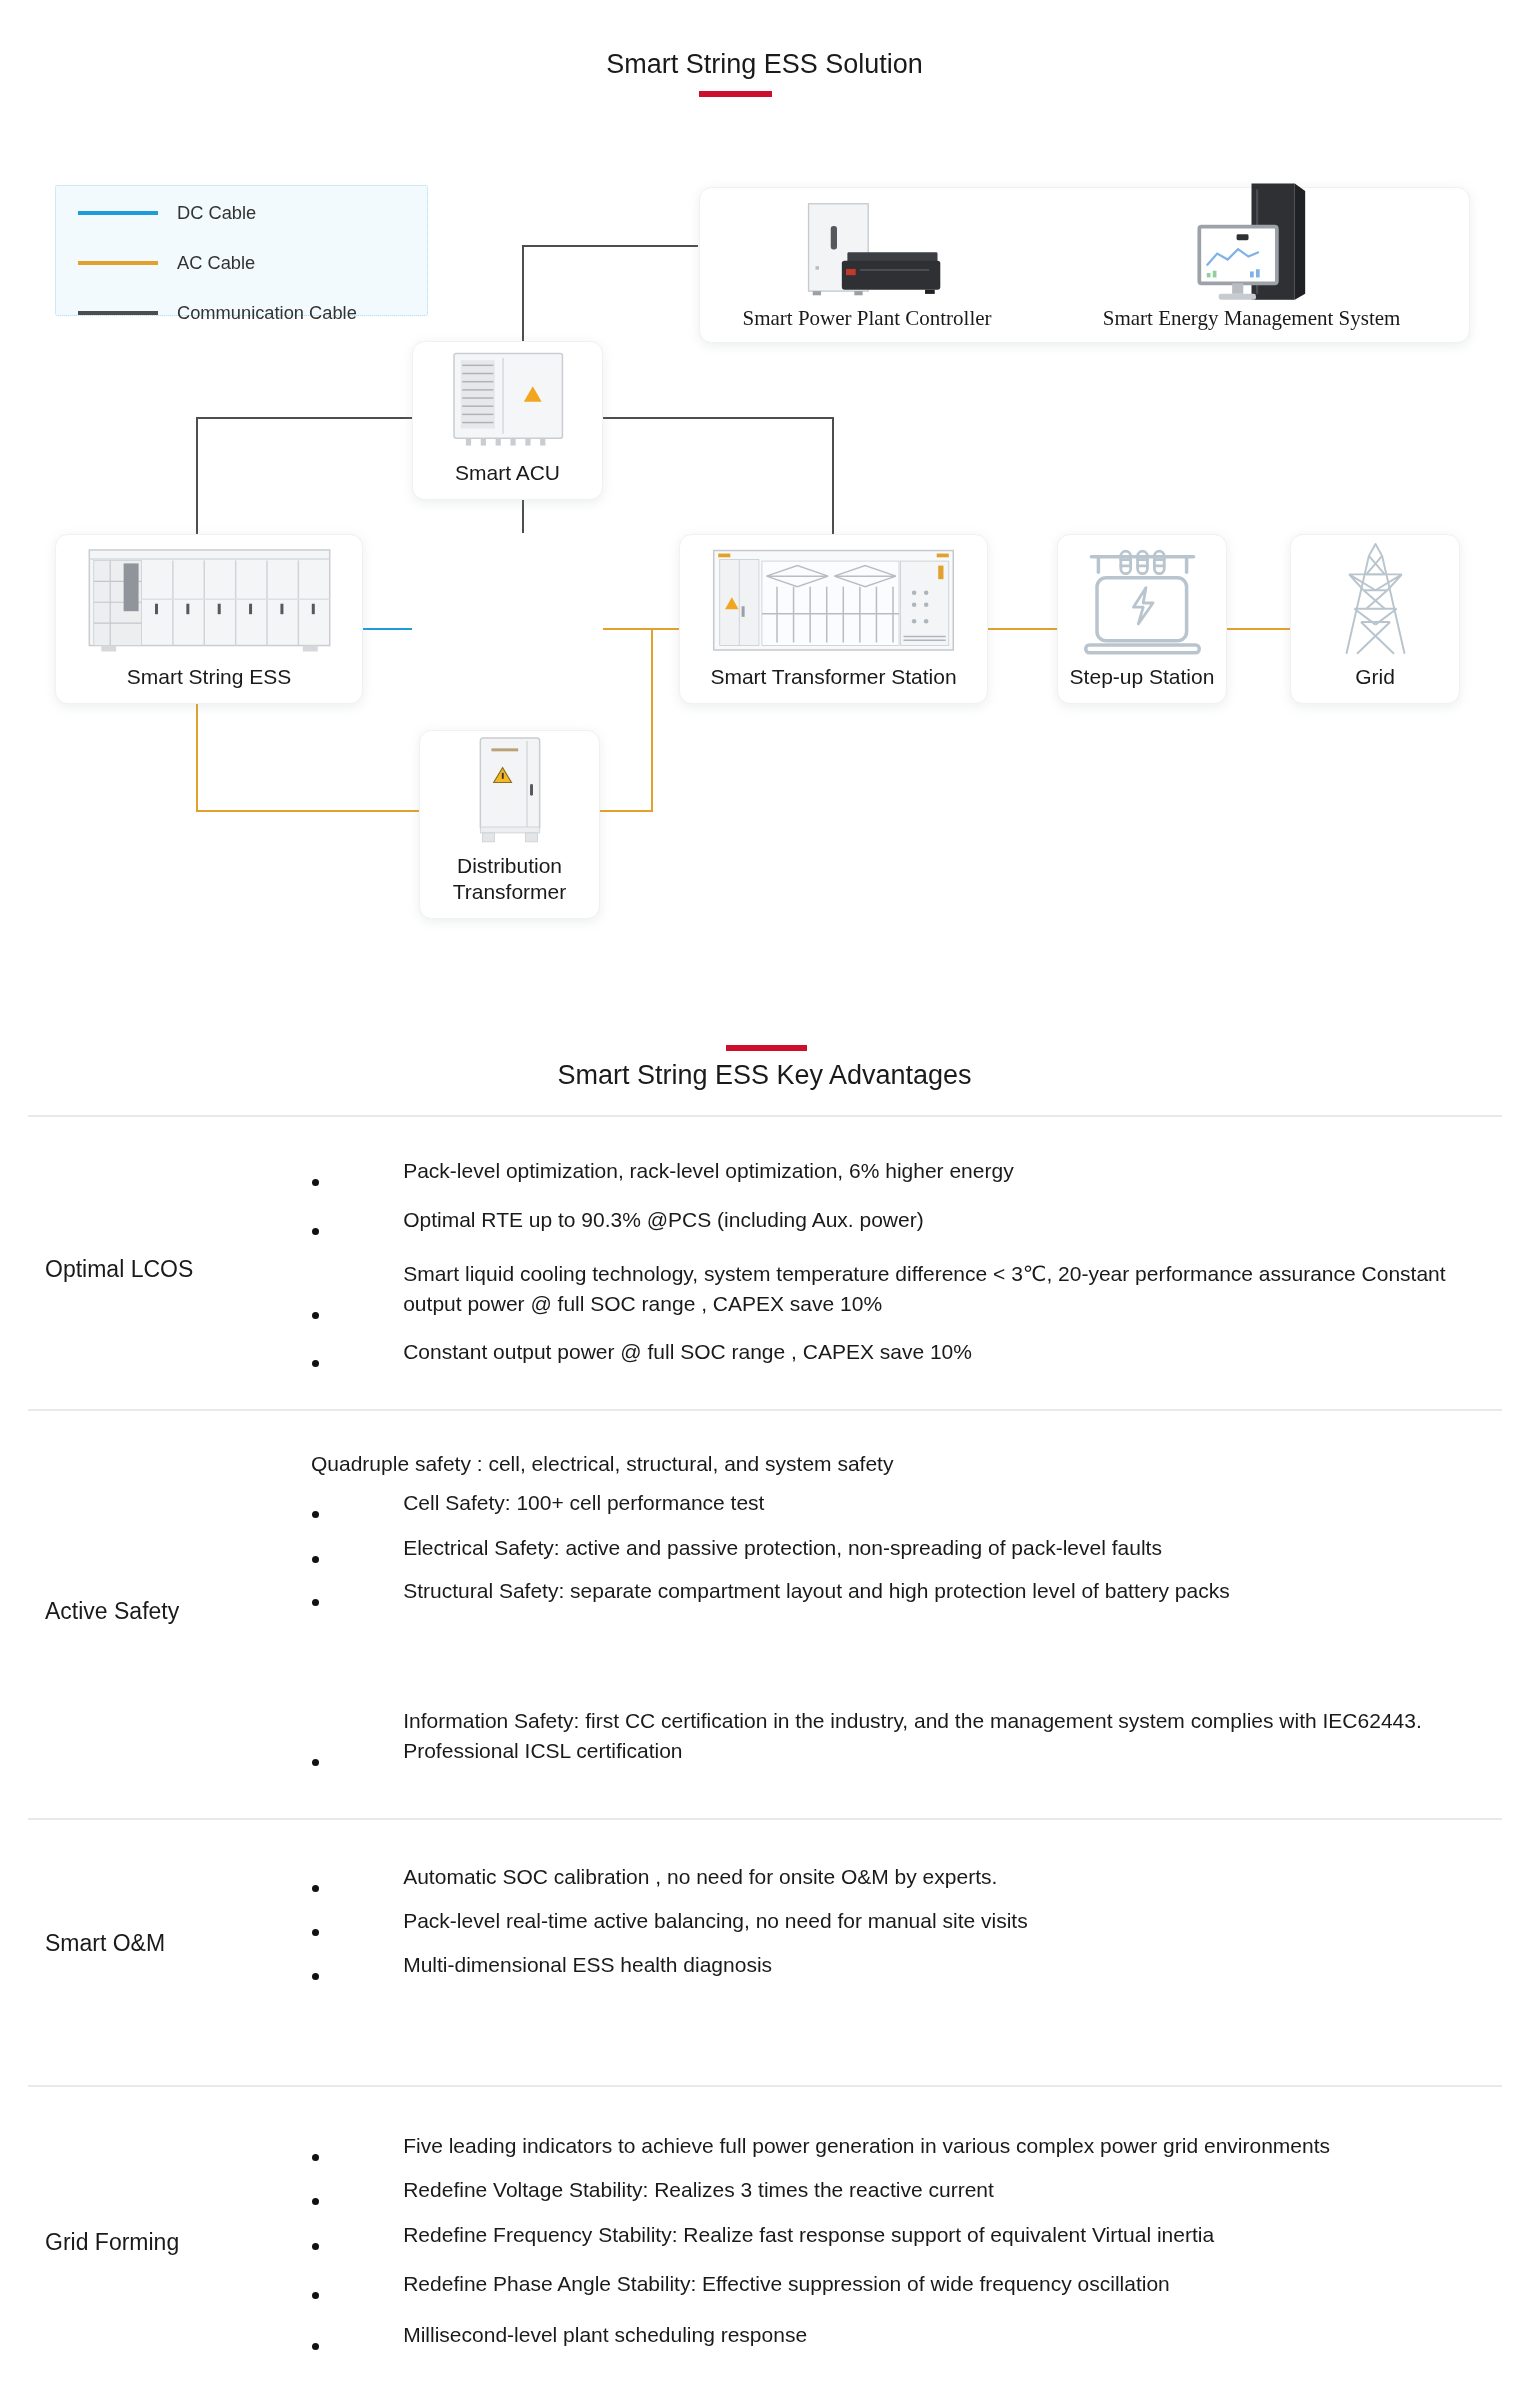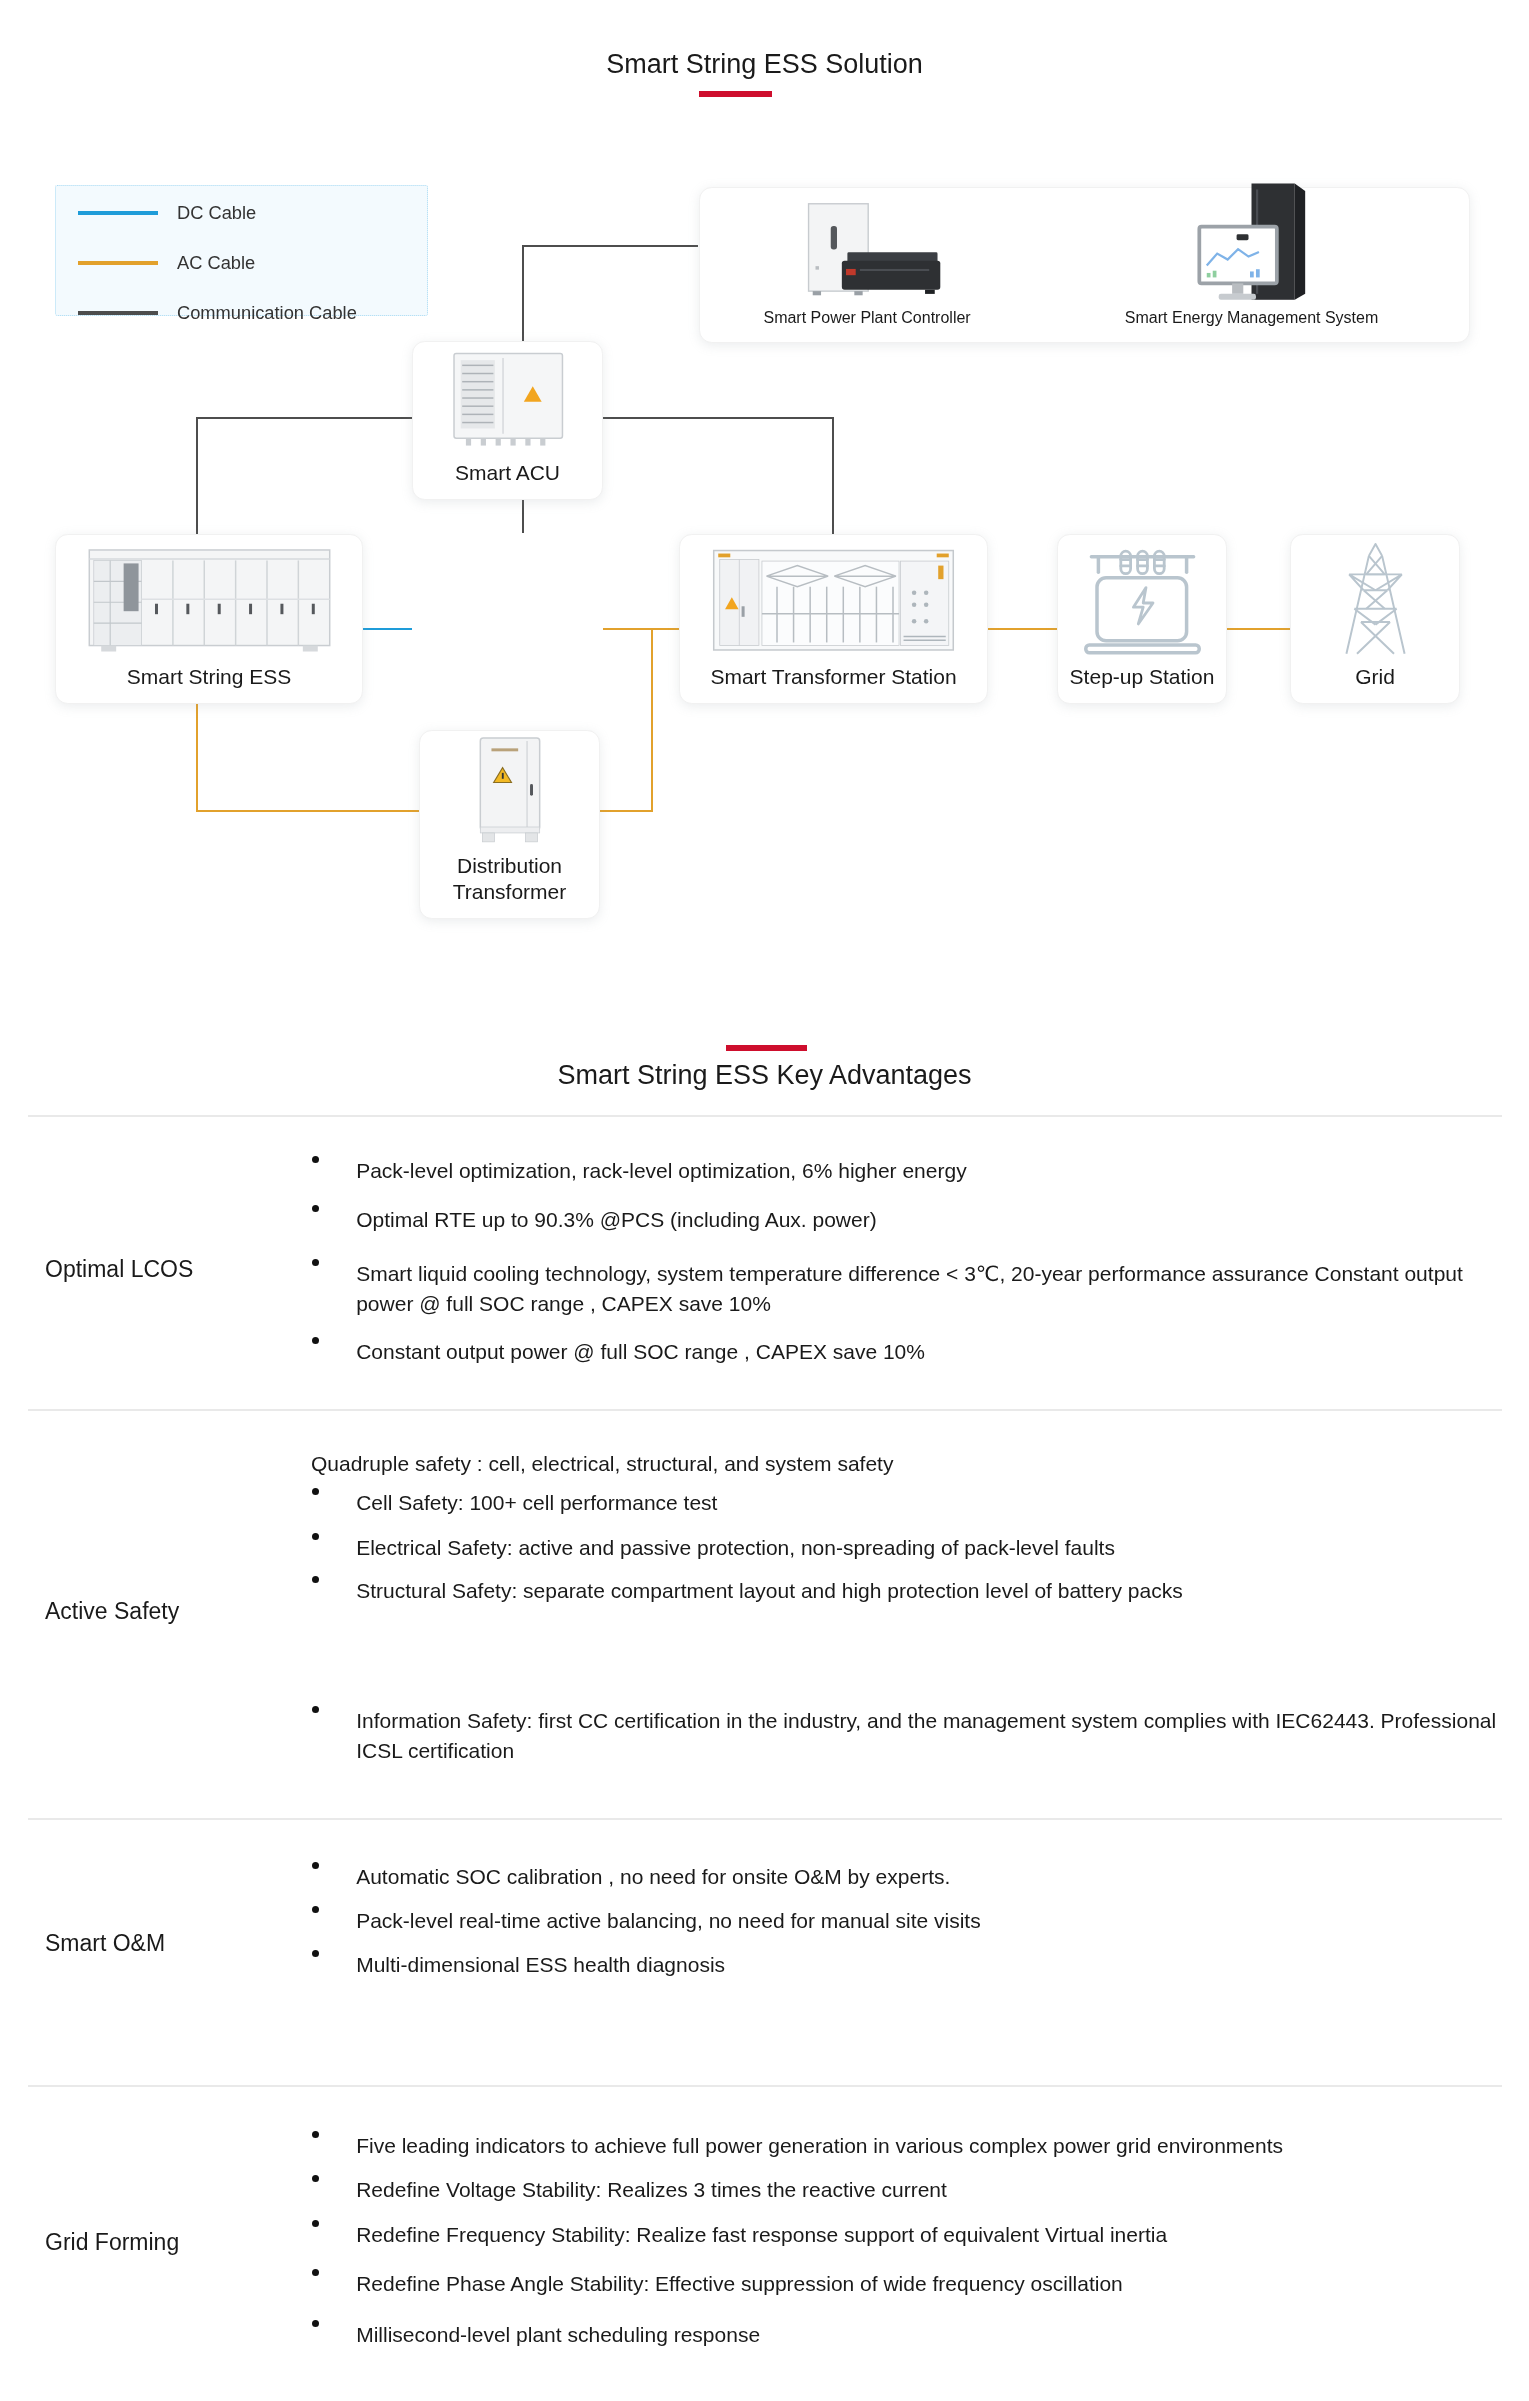--- a/index.html
+++ b/index.html
@@ -34,26 +34,26 @@
 
   
   .card { position:absolute; background:#fff; border:0.8px solid #F1F1F1; border-radius:12.7px;
           box-shadow:0 2.4px 11px rgba(150,158,168,.18);
           display:flex; flex-direction:column; align-items:center; justify-content:flex-end; }
   .card .art { flex:1; display:flex; align-items:center; justify-content:center; width:100%; }
   .card .label { font-size:21px; line-height:26px; color:#1a1a1a; text-align:center; padding:0 4.8px 12.7px 4.8px; }
   .bigcard { flex-direction:row; align-items:stretch; }
   .device-col { display:flex; flex-direction:column; align-items:center; justify-content:flex-end; }
   .device-col .art { flex:1; display:flex; align-items:flex-end; justify-content:center; }
-  .device-col .label { font-size:16px; color:#1a1a1a; text-align:left; padding-bottom:11px; }
+  .device-col .label { font-size:21px; color:#1a1a1a; text-align:left; padding-bottom:11px;font-family:Liberation Serif, serif; }
 
   
   .divider { position:absolute; left:28px; width:1474px; height:1.6px; background:#E9E9E9; }
   .section-heading { position:absolute; left:45px; transform:translateY(-50%); font-size:23px; color:#1a1a1a; }
-  .adv-row { position:absolute; left:312px; transform:translateY(-50%); display:flex; align-items:flex-start; width:1185px; }
+  .adv-row { position:absolute; left:312px; transform:translateY(-50%); display:flex; align-items:flex-end; width:1185px;gap:47px; }
   .adv-row .dot { width:7.2px; height:7.2px; border-radius:50%; background:#111; margin-right:37px; flex-shrink:0; }
   .adv-row .row-text { font-size:21px; line-height:30px; max-width:1141px; color:#1a1a1a; }
   .adv-row.intro { left:311px; }
   .adv-row.intro .row-text { max-width:1163px; }
 </style>
 </head>
 <body>
 
 <div class="canvas">
 

